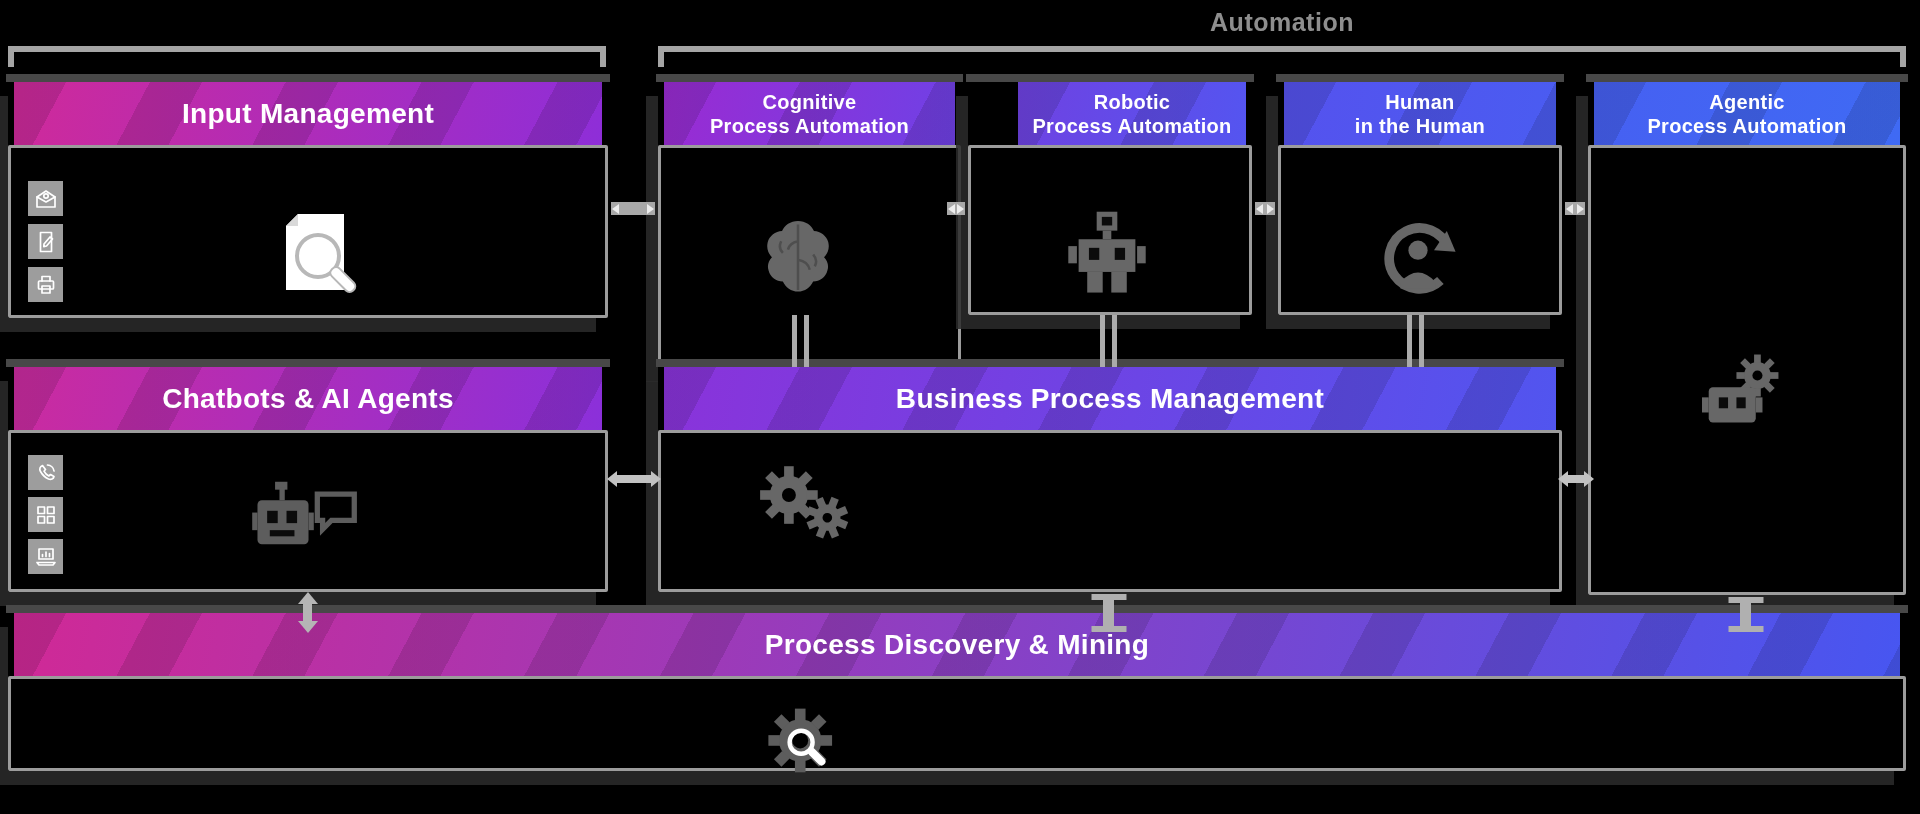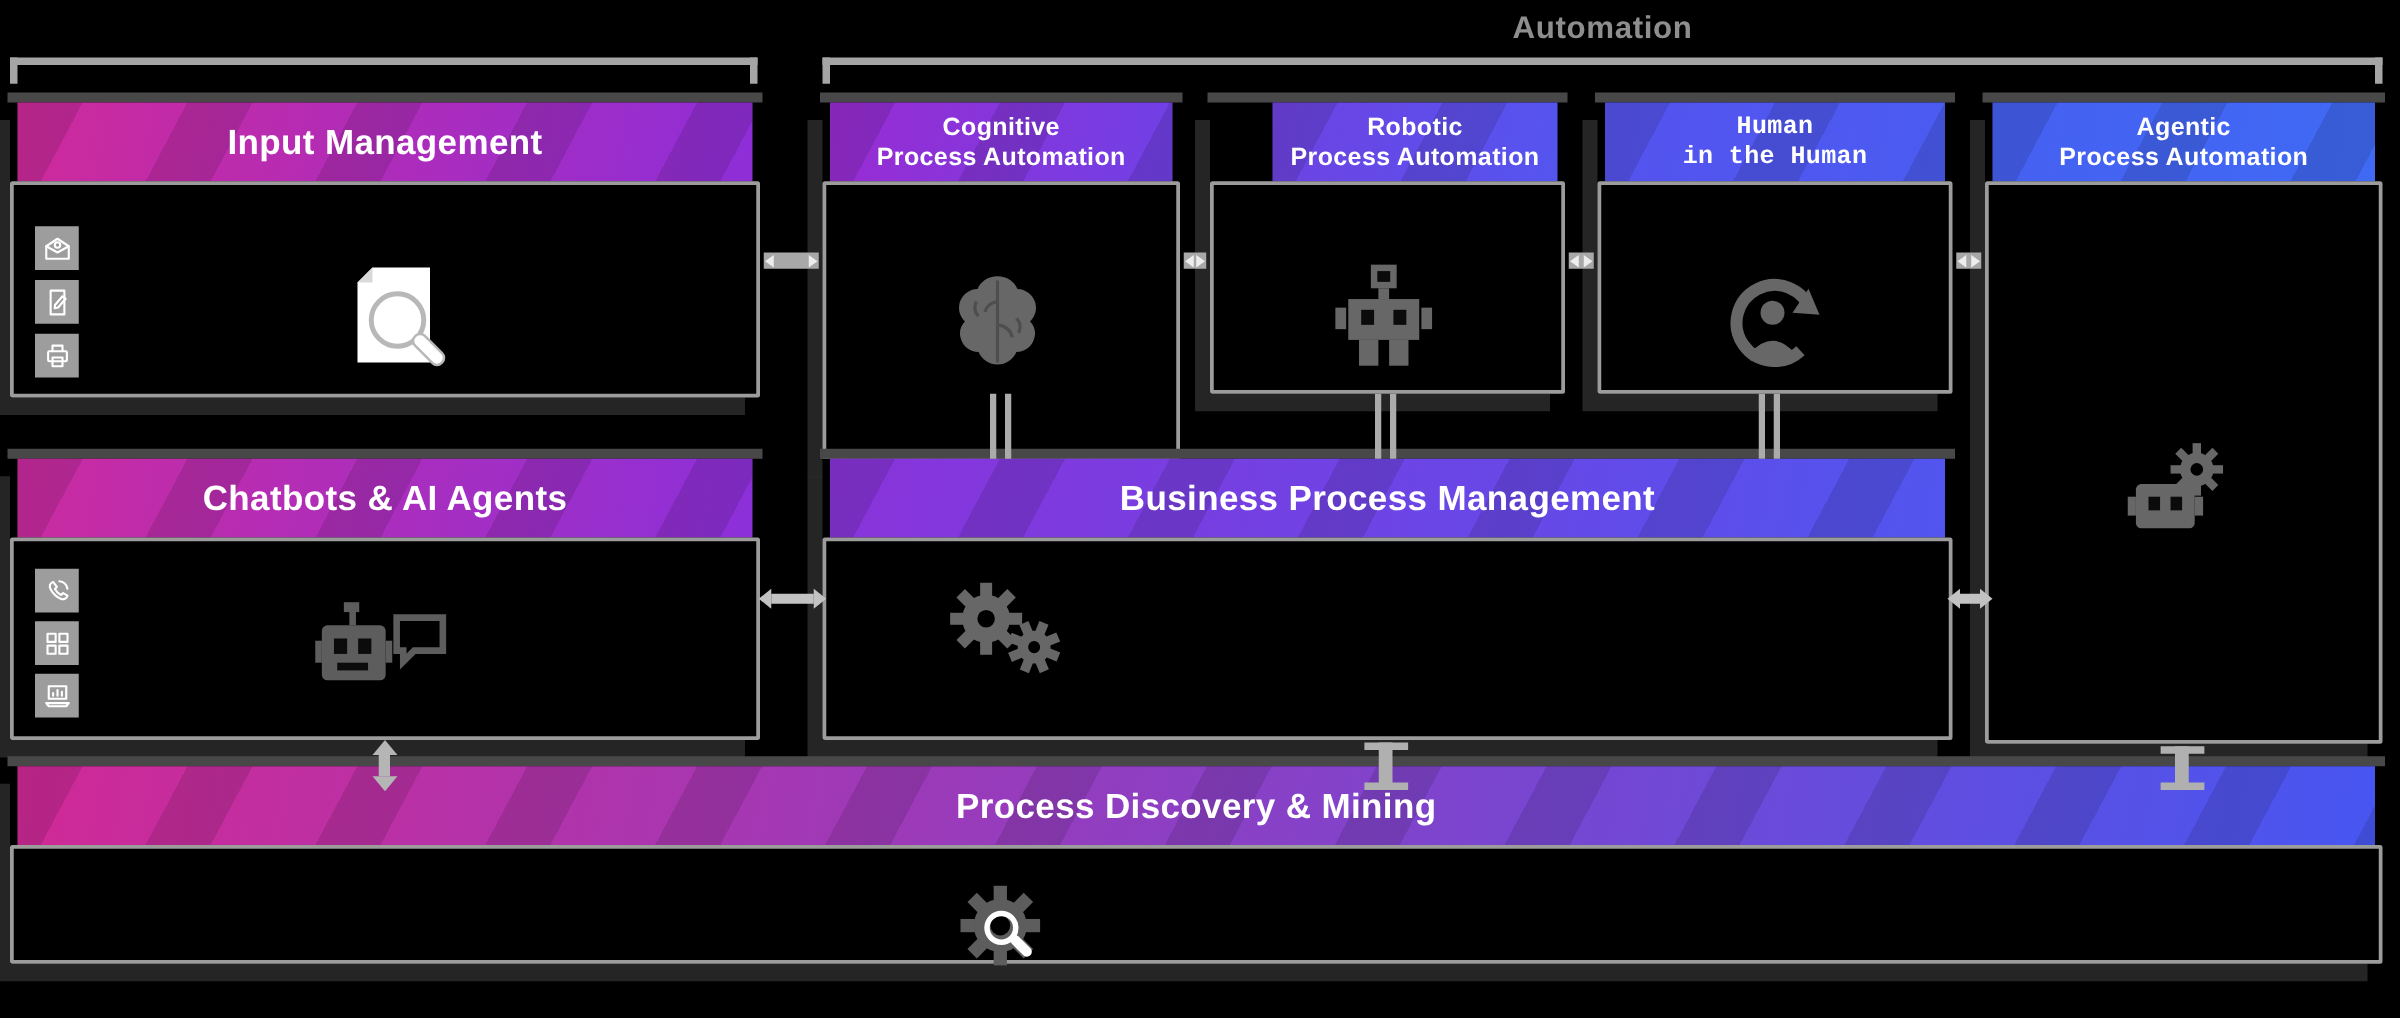--- a/index.html
+++ b/index.html
@@ -59,37 +59,37 @@
     <div class="bcontent"></div>
   </div>
 
   <div class="box" style="left:8px;top:367px;width:600px;height:225px;">
     <div class="bhdr one" style="background-image: repeating-linear-gradient(118deg, rgba(0, 0, 0, 0.12) 0px, rgba(0, 0, 0, 0.12) 46px, rgba(0, 0, 0, 0) 46px, rgba(0, 0, 0, 0) 120px), linear-gradient(100deg, rgb(203, 43, 159), rgb(139, 48, 218));">
       <span>Chatbots &amp; AI Agents</span>
     </div>
     <div class="bcontent"></div>
   </div>
 
-  <div class="box" style="left:658px;top:82px;width:286px;height:286px;">
+  <div class="box" style="left:658px;top:82px;width:286px;height:286px;padding-left:17px;">
     <div class="bhdr" style="background-image: repeating-linear-gradient(118deg, rgba(0, 0, 0, 0.12) 0px, rgba(0, 0, 0, 0.12) 46px, rgba(0, 0, 0, 0) 46px, rgba(0, 0, 0, 0) 120px), linear-gradient(100deg, rgb(154, 43, 210), rgb(111, 65, 230));">
       <span>Cognitive</span>
       <span>Process Automation</span>
     </div>
     <div class="bcontent"></div>
   </div>
 
   <div class="box" style="left:968px;top:82px;width:284px;height:233px;">
     <div class="bhdr" style="background-image: repeating-linear-gradient(118deg, rgba(0, 0, 0, 0.12) 0px, rgba(0, 0, 0, 0.12) 46px, rgba(0, 0, 0, 0) 46px, rgba(0, 0, 0, 0) 120px), linear-gradient(100deg, rgb(111, 66, 226), rgb(84, 85, 240)); margin-left: 44px;">
       <span>Robotic</span>
       <span>Process Automation</span>
     </div>
     <div class="bcontent"></div>
   </div>
 
-  <div class="box" style="left:1278px;top:82px;width:284px;height:233px;font-family:Liberation Mono, monospace;">
+  <div class="box" style="left:1278px;top:82px;width:284px;height:233px;">
     <div class="bhdr" style="background-image: repeating-linear-gradient(118deg, rgba(0, 0, 0, 0.12) 0px, rgba(0, 0, 0, 0.12) 46px, rgba(0, 0, 0, 0) 46px, rgba(0, 0, 0, 0) 120px), linear-gradient(100deg, rgb(85, 82, 238), rgb(74, 92, 241));">
       <span>Human</span>
       <span>in the Human</span>
     </div>
     <div class="bcontent"></div>
   </div>
 
   <div class="box" style="left:1588px;top:82px;width:318px;height:513px;">
     <div class="bhdr" style="background-image: repeating-linear-gradient(118deg, rgba(0, 0, 0, 0.12) 0px, rgba(0, 0, 0, 0.12) 46px, rgba(0, 0, 0, 0) 46px, rgba(0, 0, 0, 0) 120px), linear-gradient(100deg, rgb(70, 96, 242), rgb(63, 106, 244));">
       <span>Agentic</span>

